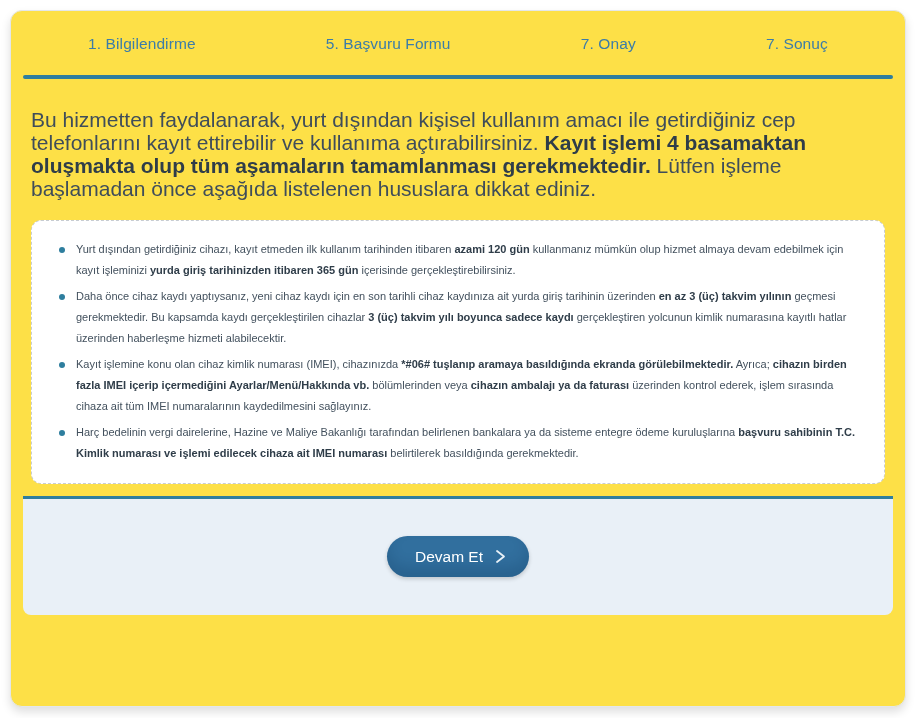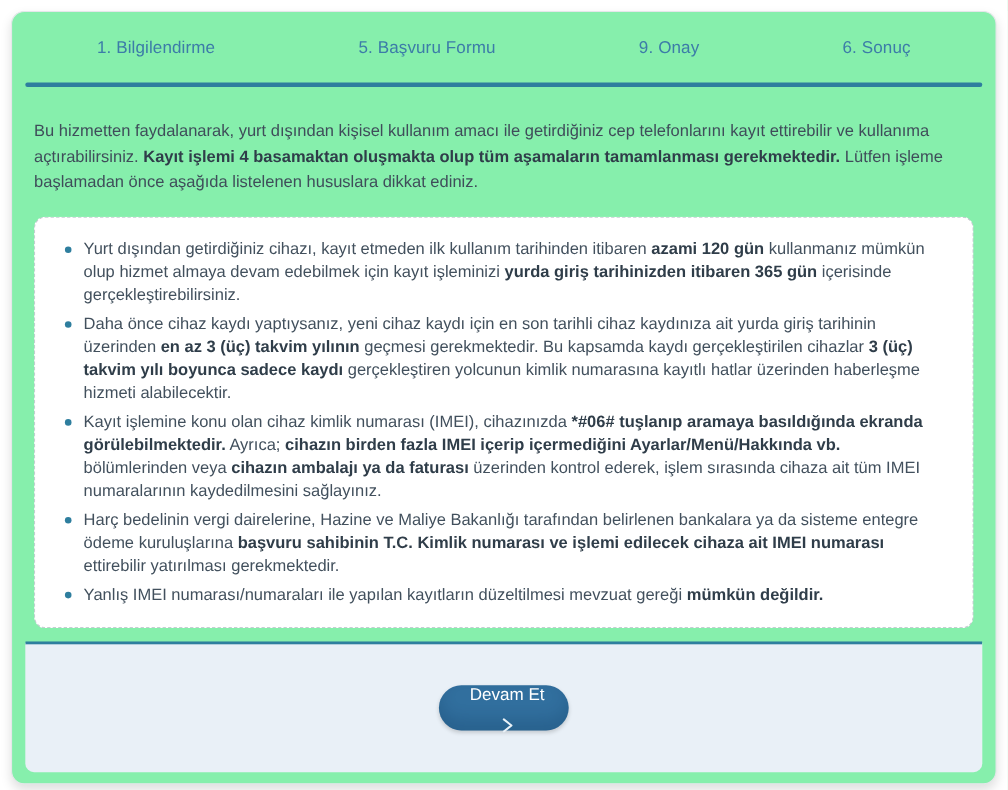--- a/index.html
+++ b/index.html
@@ -12,21 +12,21 @@
     width: 916px;
     height: 718px;
     box-sizing: border-box;
     background: #ffffff;
   }
   .card {
     box-sizing: border-box;
     margin: 10px 10px 0 10px;
     width: 896px;
     min-height: 697px;
-    background: #86efac;
+    background: #fde047;
     border: 1px solid #e4e7ea;
     border-radius: 12px;
     box-shadow: 0 5px 10px rgba(0,0,0,0.13);
     padding: 0 12px 10px 12px;
     display: flex;
     flex-direction: column;
   }
   
   .steps {
     display: flex;
@@ -46,21 +46,21 @@
     height: 3.5px;
     background: #2e7e9e;
     border-radius: 2px;
   }
   
   .content {
     padding: 0 8px;
   }
   .intro {
     margin: 29px 0 0 0;
-    font-size: 15px;
+    font-size: 21px;
     line-height: 23px;
     color: #3f4d5a;
   }
   .intro b, .notice-item b {
     color: #2f3d49;
     font-weight: 700;
   }
   .notice-box {
     margin-top: 20px;
     border: 1.5px dashed #c7ccd2;
@@ -69,21 +69,21 @@
     background: #ffffff;
   }
   .notice-list {
     list-style: none;
     margin: 0;
     padding: 0;
   }
   .notice-item {
     position: relative;
     padding-left: 22px;
-    font-size: 15px;
+    font-size: 11px;
     line-height: 21px;
     color: #42505d;
     margin-bottom: 5px;
   }
   .notice-item:last-child { margin-bottom: 0; }
   .notice-item::before {
     content: "";
     position: absolute;
     left: 5px;
     top: 8px;
@@ -110,56 +110,54 @@
     background: #316f9e;
     color: #ffffff;
     border: none;
     border-radius: 21px;
     height: 41px;
     padding: 0 22px 0 28px;
     font-size: 15.5px;
     font-family: inherit;
     cursor: pointer;
     box-shadow: inset 0 -10px 14px rgba(0,40,70,0.18), 0 2px 4px rgba(0,0,0,0.18);
-    flex-direction: column;
   }
   .continue-btn .chev { display: inline-flex; }
 </style>
 </head>
 <body>
 
 <div class="page">
   <div class="card">
 
     <nav class="steps">
       <div class="step">
         <span>1. Bilgilendirme</span>
       </div>
       <div class="step">
         <span>5. Başvuru Formu</span>
       </div>
       <div class="step">
-        <span>9. Onay</span>
+        <span>7. Onay</span>
       </div>
       <div class="step">
-        <span>6. Sonuç</span>
+        <span>7. Sonuç</span>
       </div>
     </nav>
     <div class="steps-underline"></div>
 
     <div class="content">
       <p class="intro"><span>Bu hizmetten faydalanarak, yurt dışından kişisel kullanım amacı ile getirdiğiniz cep telefonlarını kayıt ettirebilir ve kullanıma açtırabilirsiniz. </span><b>Kayıt işlemi 4 basamaktan oluşmakta olup tüm aşamaların tamamlanması gerekmektedir.</b><span> Lütfen işleme başlamadan önce aşağıda listelenen hususlara dikkat ediniz.</span></p>
 
       <div class="notice-box">
         <ul class="notice-list">
           <li class="notice-item"><span>Yurt dışından getirdiğiniz cihazı, kayıt etmeden ilk kullanım tarihinden itibaren </span><b>azami 120 gün</b><span> kullanmanız mümkün olup hizmet almaya devam edebilmek için kayıt işleminizi </span><b>yurda giriş tarihinizden itibaren 365 gün</b><span> içerisinde gerçekleştirebilirsiniz.</span></li>
           <li class="notice-item"><span>Daha önce cihaz kaydı yaptıysanız, yeni cihaz kaydı için en son tarihli cihaz kaydınıza ait yurda giriş tarihinin üzerinden </span><b>en az 3 (üç) takvim yılının</b><span> geçmesi gerekmektedir. Bu kapsamda kaydı gerçekleştirilen cihazlar </span><b>3 (üç) takvim yılı boyunca sadece kaydı</b><span> gerçekleştiren yolcunun kimlik numarasına kayıtlı hatlar üzerinden haberleşme hizmeti alabilecektir.</span></li>
           <li class="notice-item"><span>Kayıt işlemine konu olan cihaz kimlik numarası (IMEI), cihazınızda </span><b>*#06# tuşlanıp aramaya basıldığında ekranda görülebilmektedir.</b><span> Ayrıca; </span><b>cihazın birden fazla IMEI içerip içermediğini Ayarlar/Menü/Hakkında vb.</b><span> bölümlerinden veya </span><b>cihazın ambalajı ya da faturası</b><span> üzerinden kontrol ederek, işlem sırasında cihaza ait tüm IMEI numaralarının kaydedilmesini sağlayınız.</span></li>
-          <li class="notice-item"><span>Harç bedelinin vergi dairelerine, Hazine ve Maliye Bakanlığı tarafından belirlenen bankalara ya da sisteme entegre ödeme kuruluşlarına </span><b>başvuru sahibinin T.C. Kimlik numarası ve işlemi edilecek cihaza ait IMEI numarası</b><span> ettirebilir yatırılması gerekmektedir.</span></li>
-          <li class="notice-item"><span>Yanlış IMEI numarası/numaraları ile yapılan kayıtların düzeltilmesi mevzuat gereği </span><b>mümkün değildir.</b></li>
+          <li class="notice-item"><span>Harç bedelinin vergi dairelerine, Hazine ve Maliye Bakanlığı tarafından belirlenen bankalara ya da sisteme entegre ödeme kuruluşlarına </span><b>başvuru sahibinin T.C. Kimlik numarası ve işlemi edilecek cihaza ait IMEI numarası</b><span> belirtilerek basıldığında gerekmektedir.</span></li>
         </ul>
       </div>
     </div>
 
     <div class="footer">
       <button class="continue-btn">
         <span>Devam Et</span>
         <span class="chev">
           <svg width="13" height="15" viewBox="0 0 13 15" aria-hidden="true">
             <polyline points="3,2 10,7.5 3,13" fill="none" stroke="#e9f1f7" stroke-width="1.8" stroke-linecap="round" stroke-linejoin="round"></polyline>

